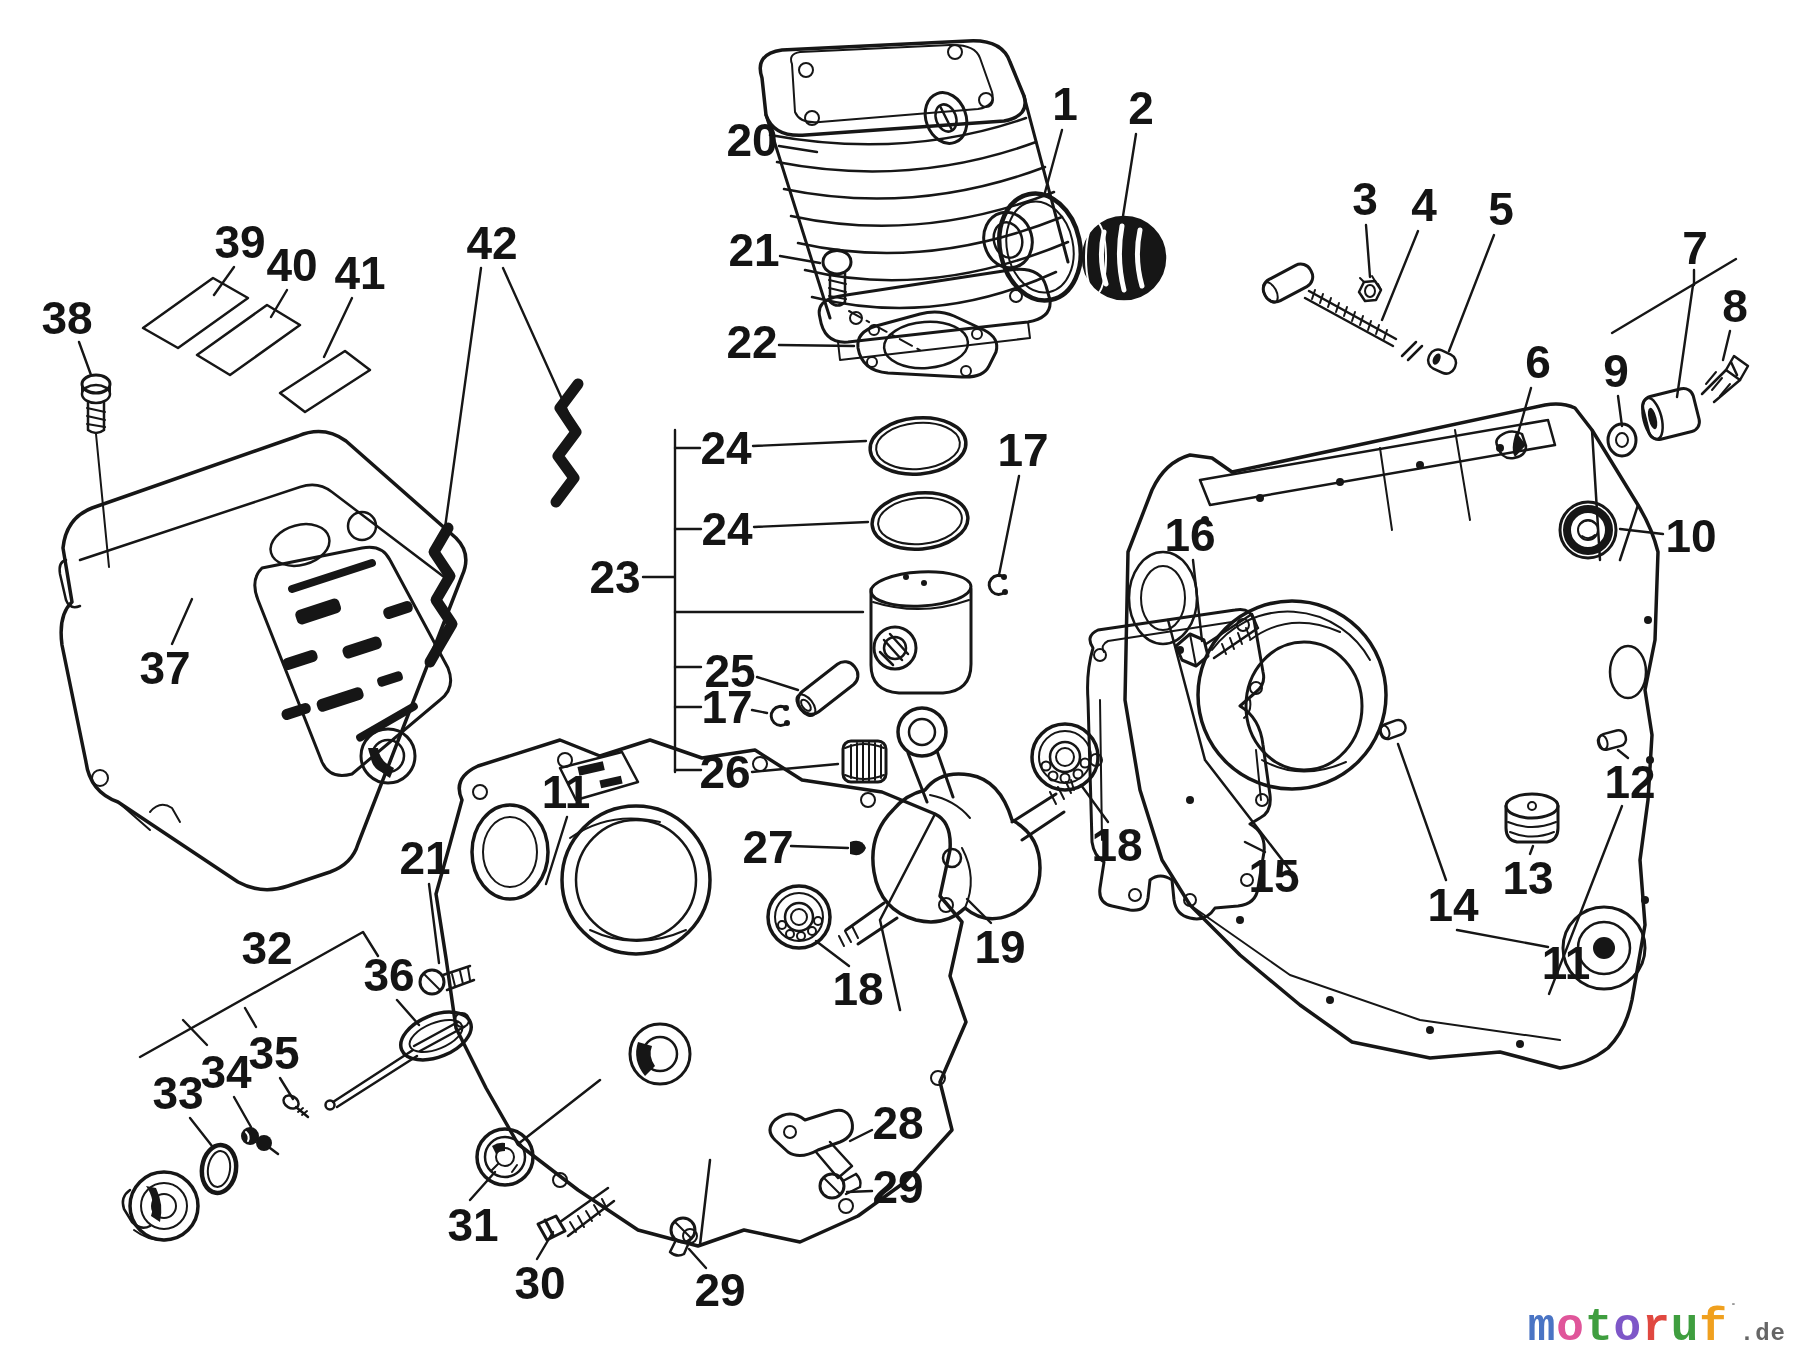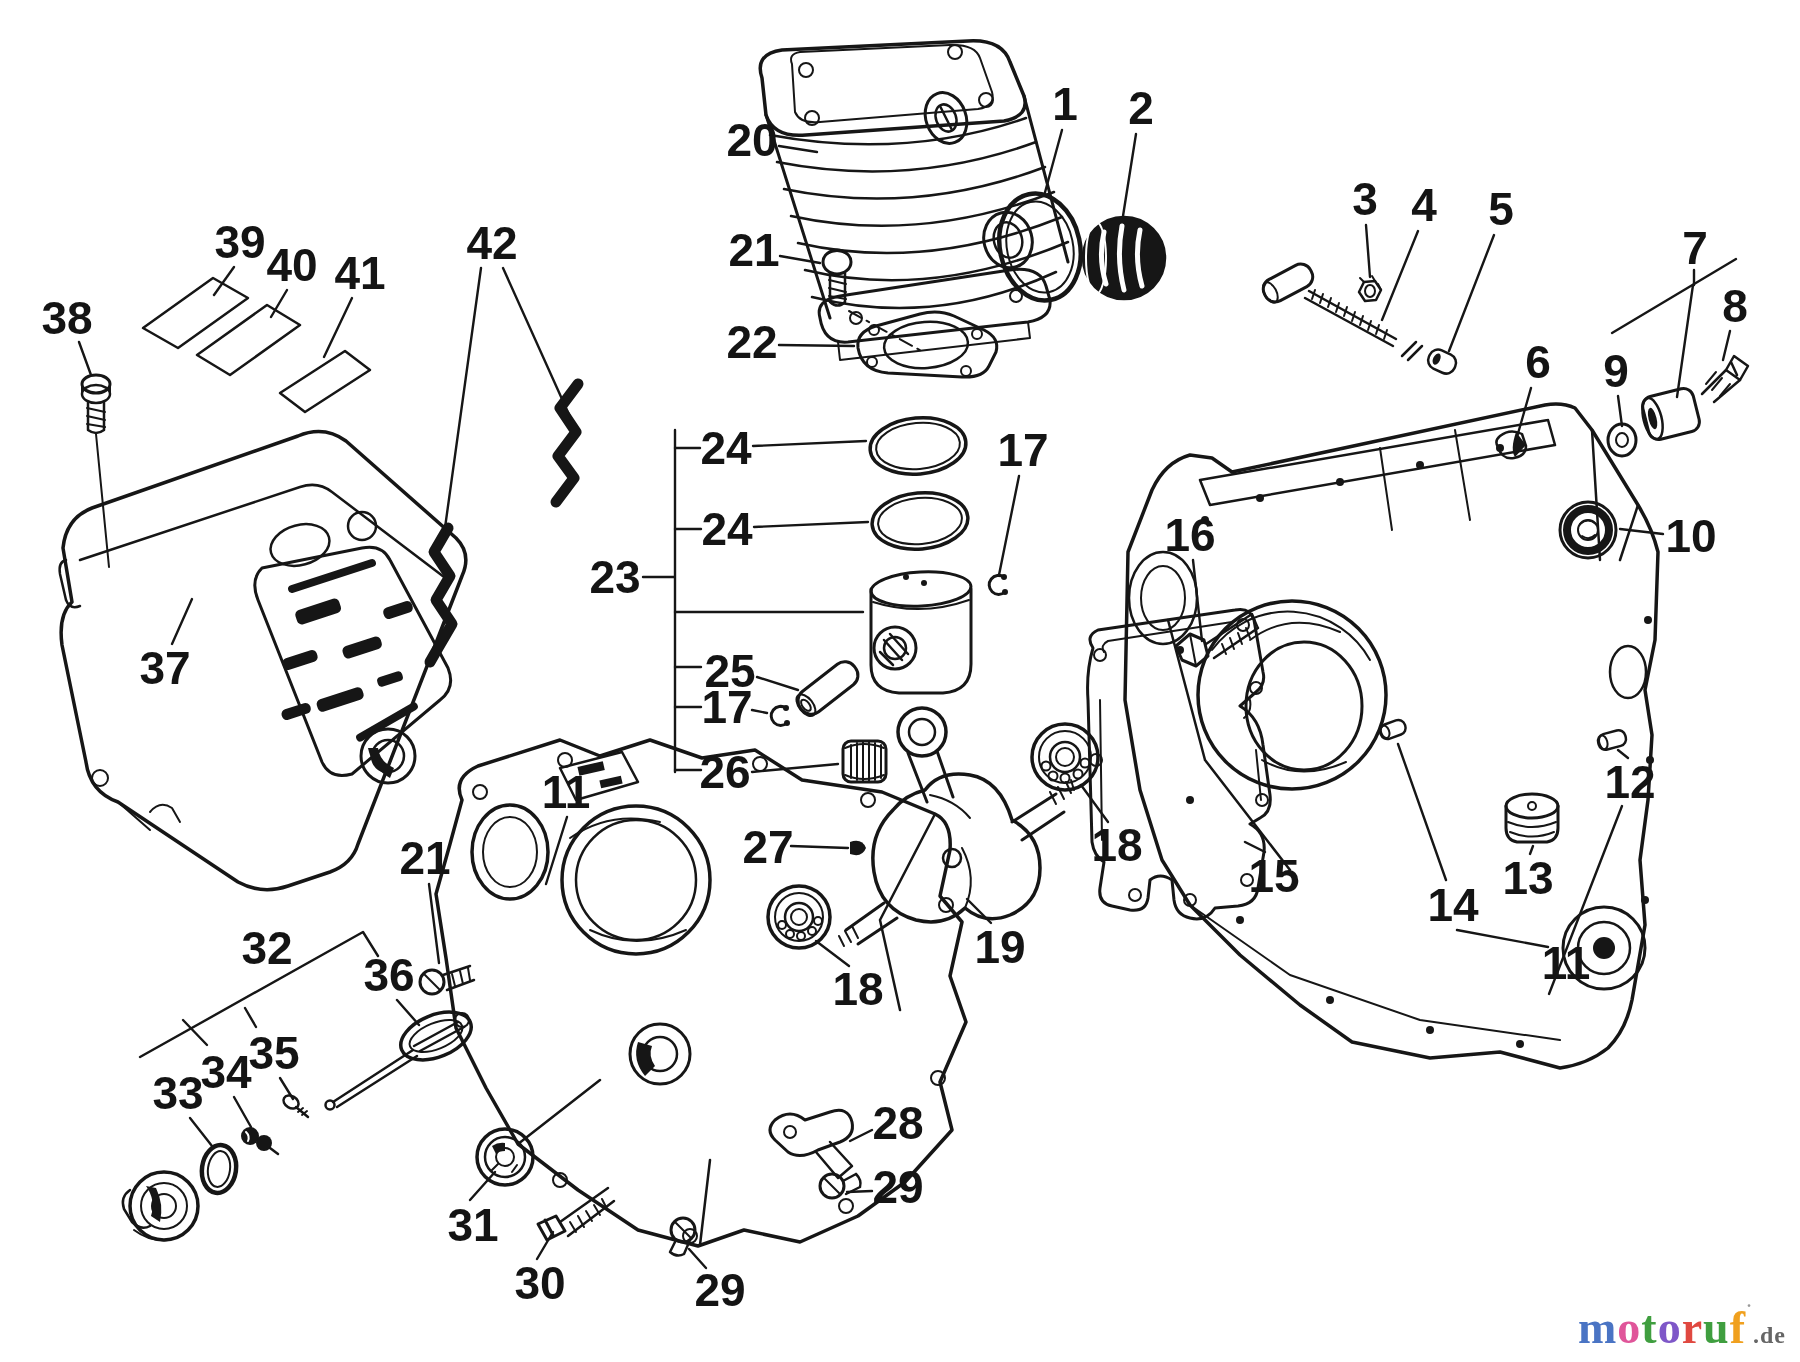--- a/index.html
+++ b/index.html
@@ -6,21 +6,21 @@
   .stage{position:relative;width:1800px;height:1362px;background:#fff;font-family:"Liberation Sans",sans-serif;}
   svg{position:absolute;left:0;top:0;}
   svg *{vector-effect:none;}
   path,circle,ellipse,line,polyline,rect,polygon{fill:none;stroke:#161616;stroke-width:3;stroke-linecap:round;stroke-linejoin:round;}
   .s1{stroke-width:1.6}.s2{stroke-width:2}.s25{stroke-width:2.5}.s35{stroke-width:3.5}.s45{stroke-width:4.5}.s5{stroke-width:5}
   .fl{fill:#161616;stroke:none}
   .wl{stroke:#fff;fill:none}
   .leader{fill:none;stroke:#161616;stroke-width:2.4}
   .aux{fill:none;stroke:#161616;stroke-width:2}
   .callout{font:700 46px "Liberation Sans",sans-serif;fill:#141414;text-anchor:middle;dominant-baseline:central;stroke:none}
-  #watermark{position:absolute;right:14px;bottom:8px;font-family:Liberation Serif, serif;font-weight:700;font-size:46px;letter-spacing:1px;user-select:none;text-align:center;}
+  #watermark{position:absolute;right:14px;bottom:8px;font-family:Liberation Mono, monospace;font-weight:700;font-size:46px;letter-spacing:1px;user-select:none;text-align:center;}
   #watermark .de{font-size:24px;color:#666;font-weight:700;}
   #watermark .tick{font-size:18px;color:#999;vertical-align:top;}
 </style>
 </head>
 <body>
 
 <div class="stage">
 <svg id="diagram" width="1800" height="1362" viewBox="0 0 1800 1362">
 
   <g>

